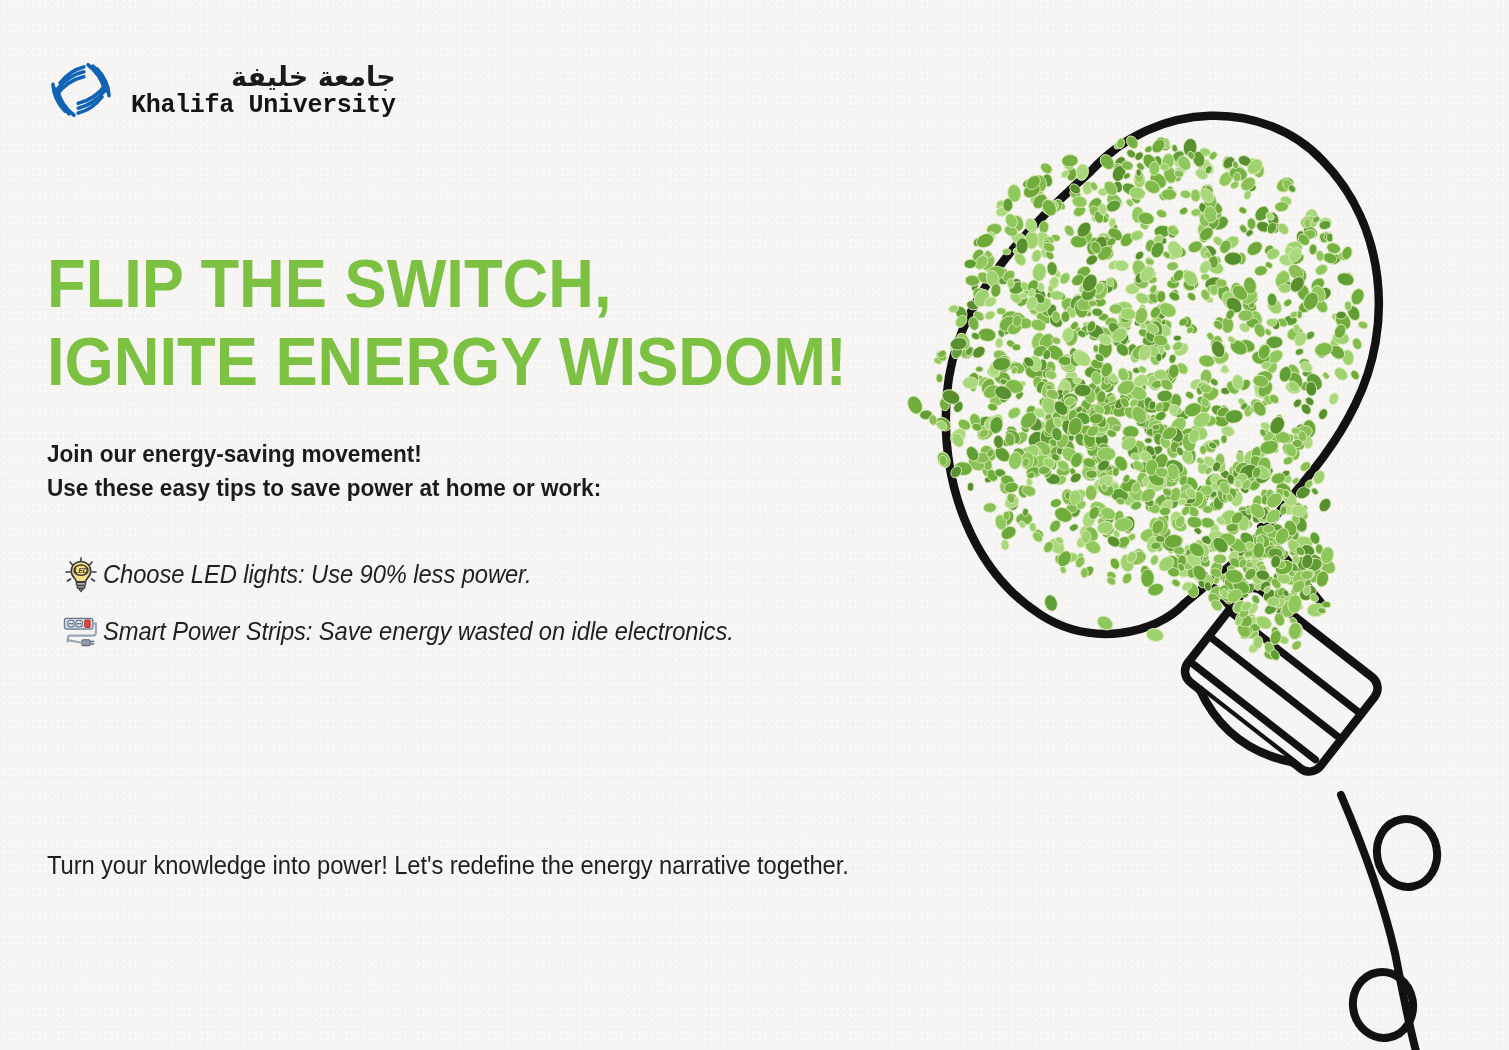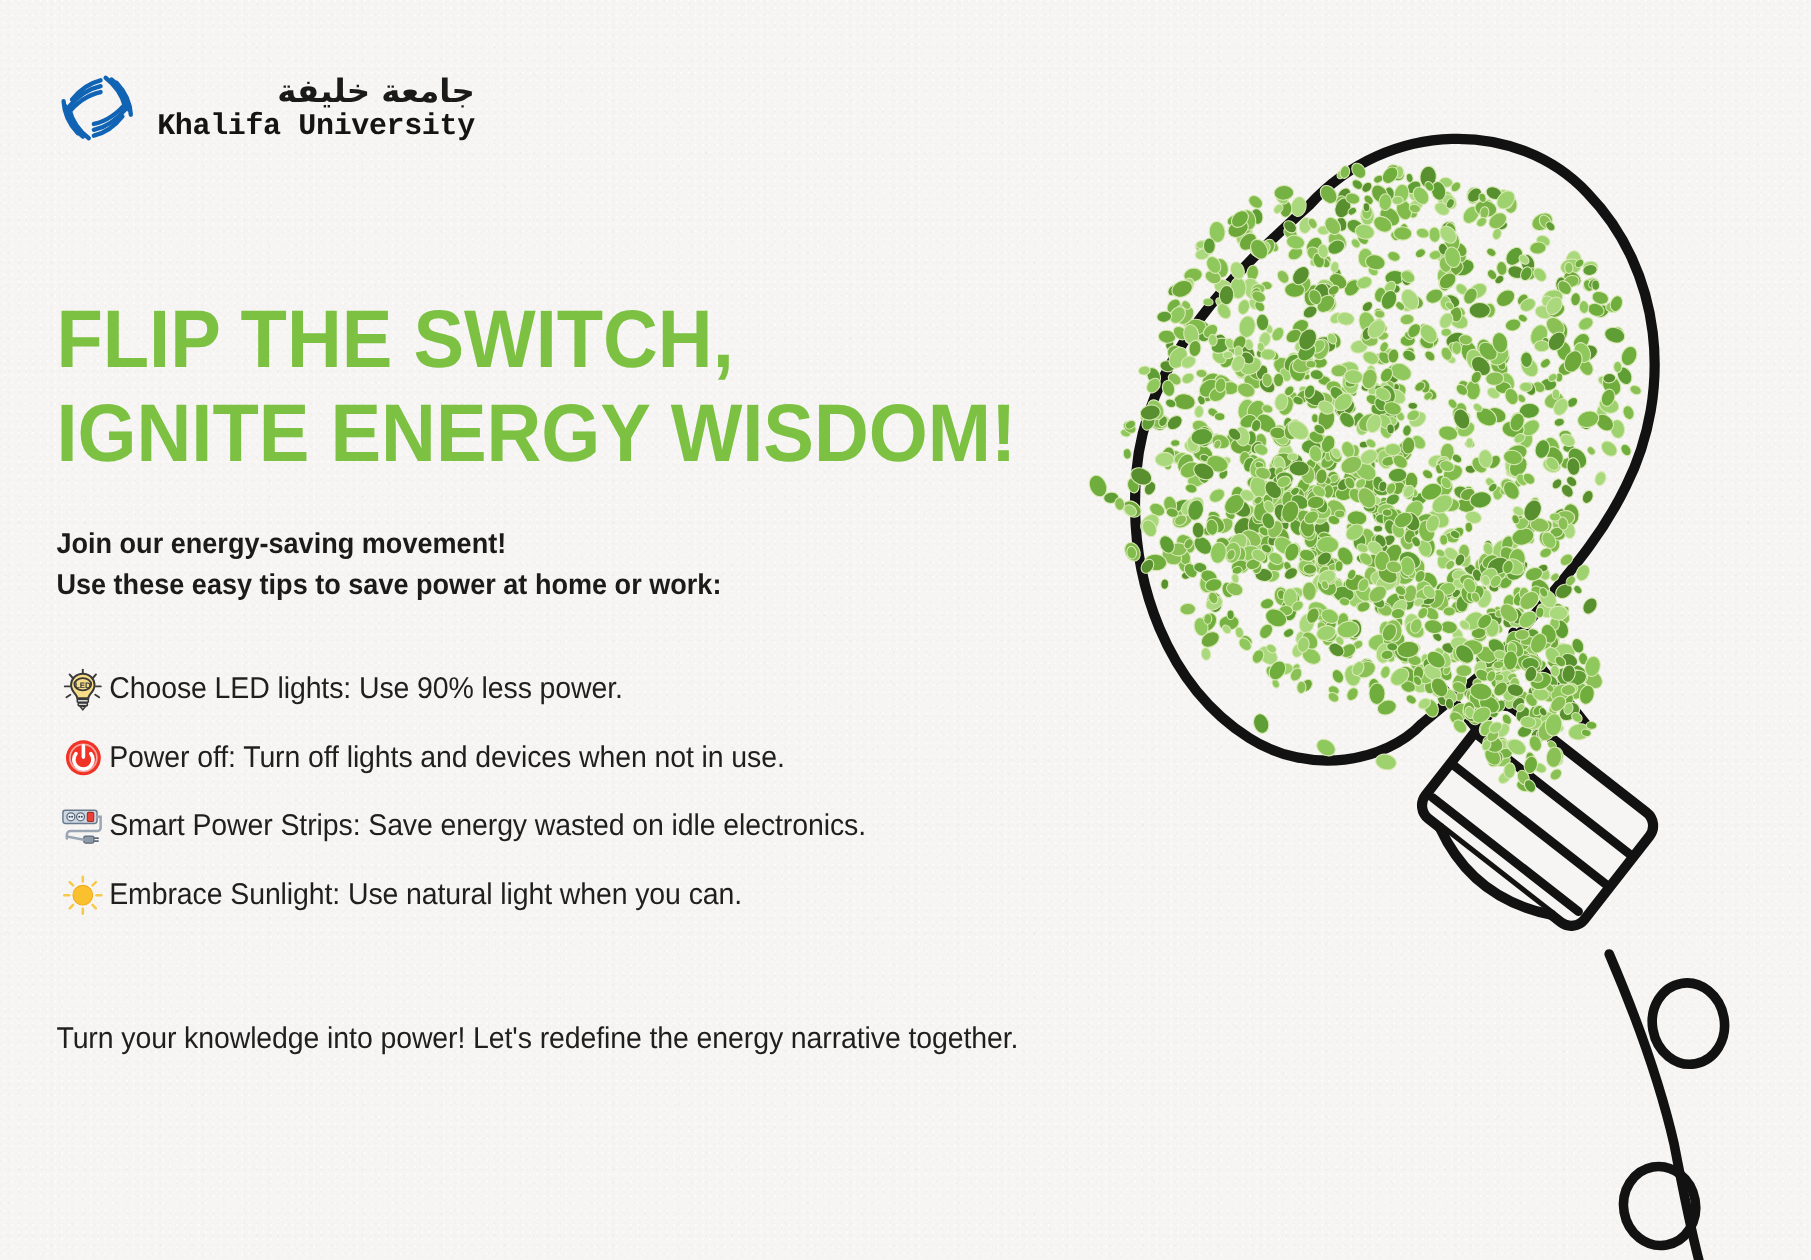--- a/index.html
+++ b/index.html
@@ -88,23 +88,24 @@
     color: #1b1b1b;
     transform: scaleX(0.94);
     transform-origin: left top;
     white-space: nowrap;
   }
   #intro .intro-line { display: block; }
 
   
   #tips {
     position: absolute;
-    left: 47px;
+    left: 59px;
     top: 546px;
     width: 1010px;
+    font-style: italic;
   }
   .tip-row {
     display: flex;
     align-items: center;
     height: 57px;
   }
   .tip-icon {
     flex: none;
     width: 44px;
     height: 44px;
@@ -209,31 +210,20 @@
           <rect x="12.4" y="25.6" width="9.2" height="2.6" rx="0.6" fill="#d8d8d8" stroke="#3a3a3a" stroke-width="1.3"></rect>
           <rect x="13.2" y="28.8" width="7.6" height="2.4" rx="0.6" fill="#d8d8d8" stroke="#3a3a3a" stroke-width="1.3"></rect>
           <path d="M14.6 31.6h4.8l-2.4 3z" fill="#b5b5b5" stroke="#3a3a3a" stroke-width="1.2"></path>
           <ellipse cx="17" cy="13.2" rx="7" ry="5.1" fill="none" stroke="#3a3a3a" stroke-width="1.5"></ellipse>
           <text x="17" y="16" font-family="'Liberation Sans', sans-serif" font-size="6.6" font-weight="700" fill="#3a3a3a" text-anchor="middle">LED</text>
         </svg>
       </span>
       <span class="tip-text">Choose LED lights: Use 90% less power.</span>
     </div>
 
-    <div class="tip-row">
-      <span class="tip-icon">
-        <svg width="31" height="31" viewBox="0 0 32 32">
-          <circle cx="16" cy="16" r="15" fill="#f03325"></circle>
-          <circle cx="16" cy="16" r="11.6" fill="none" stroke="#ffffff" stroke-width="1.5" opacity="0.55"></circle>
-          <path d="M9.6 12.4a8.2 8.2 0 1 0 12.8 0" fill="none" stroke="#ffffff" stroke-width="3.1" stroke-linecap="round"></path>
-          <line x1="16" y1="5.6" x2="16" y2="15.4" stroke="#ffffff" stroke-width="3.1" stroke-linecap="round"></line>
-        </svg>
-      </span>
-      <span class="tip-text">Power off: Turn off lights and devices when not in use.</span>
-    </div>
 
 
     <div class="tip-row">
       <span class="tip-icon">
         <svg width="38" height="36" viewBox="0 0 40 38">
           <rect x="2.5" y="4.5" width="30" height="11.5" rx="2" fill="#cdd7e3" stroke="#6a7a8c" stroke-width="1.3"></rect>
           <circle cx="9.5" cy="10.2" r="3.5" fill="#e9eef4" stroke="#5b6b7d" stroke-width="1.1"></circle>
           <circle cx="18" cy="10.2" r="3.5" fill="#e9eef4" stroke="#5b6b7d" stroke-width="1.1"></circle>
           <circle cx="8.4" cy="10.2" r="0.9" fill="#3c4b5c"></circle>
           <circle cx="10.6" cy="10.2" r="0.9" fill="#3c4b5c"></circle>
@@ -245,39 +235,20 @@
           <g stroke="#5e6b78" stroke-width="1.6" stroke-linecap="round">
             <line x1="30" y1="29" x2="33.4" y2="29"></line>
             <line x1="30" y1="31.6" x2="33.4" y2="31.6"></line>
           </g>
           <line x1="6" y1="27.6" x2="20.8" y2="30.3" stroke="#9aa6b4" stroke-width="2.2" stroke-linecap="round"></line>
         </svg>
       </span>
       <span class="tip-text">Smart Power Strips: Save energy wasted on idle electronics.</span>
     </div>
 
-    <div class="tip-row">
-      <span class="tip-icon">
-        <svg width="34" height="34" viewBox="0 0 34 34">
-          <g stroke="#f7c948" stroke-width="2.1" stroke-linecap="round">
-            <line x1="17" y1="1.6" x2="17" y2="5.6"></line>
-            <line x1="17" y1="28.4" x2="17" y2="32.4"></line>
-            <line x1="1.6" y1="17" x2="5.6" y2="17"></line>
-            <line x1="28.4" y1="17" x2="32.4" y2="17"></line>
-            <line x1="6.1" y1="6.1" x2="8.9" y2="8.9"></line>
-            <line x1="25.1" y1="25.1" x2="27.9" y2="27.9"></line>
-            <line x1="6.1" y1="27.9" x2="8.9" y2="25.1"></line>
-            <line x1="25.1" y1="8.9" x2="27.9" y2="6.1"></line>
-          </g>
-          <circle cx="17" cy="17" r="8.2" fill="#fbc02d"></circle>
-          <circle cx="17" cy="17" r="8.2" fill="none" stroke="#f0ad1e" stroke-width="0.9"></circle>
-        </svg>
-      </span>
-      <span class="tip-text">Embrace Sunlight: Use natural light when you can.</span>
-    </div>
 
   </div>
 
   <div id="closing">Turn your knowledge into power! Let's redefine the energy narrative together.</div>
 
   <div id="bulb-art">
 
     <svg id="bulb-svg" width="660" height="980" viewBox="0 0 660 980">
       <defs>
         <clipPath id="glassClip">

